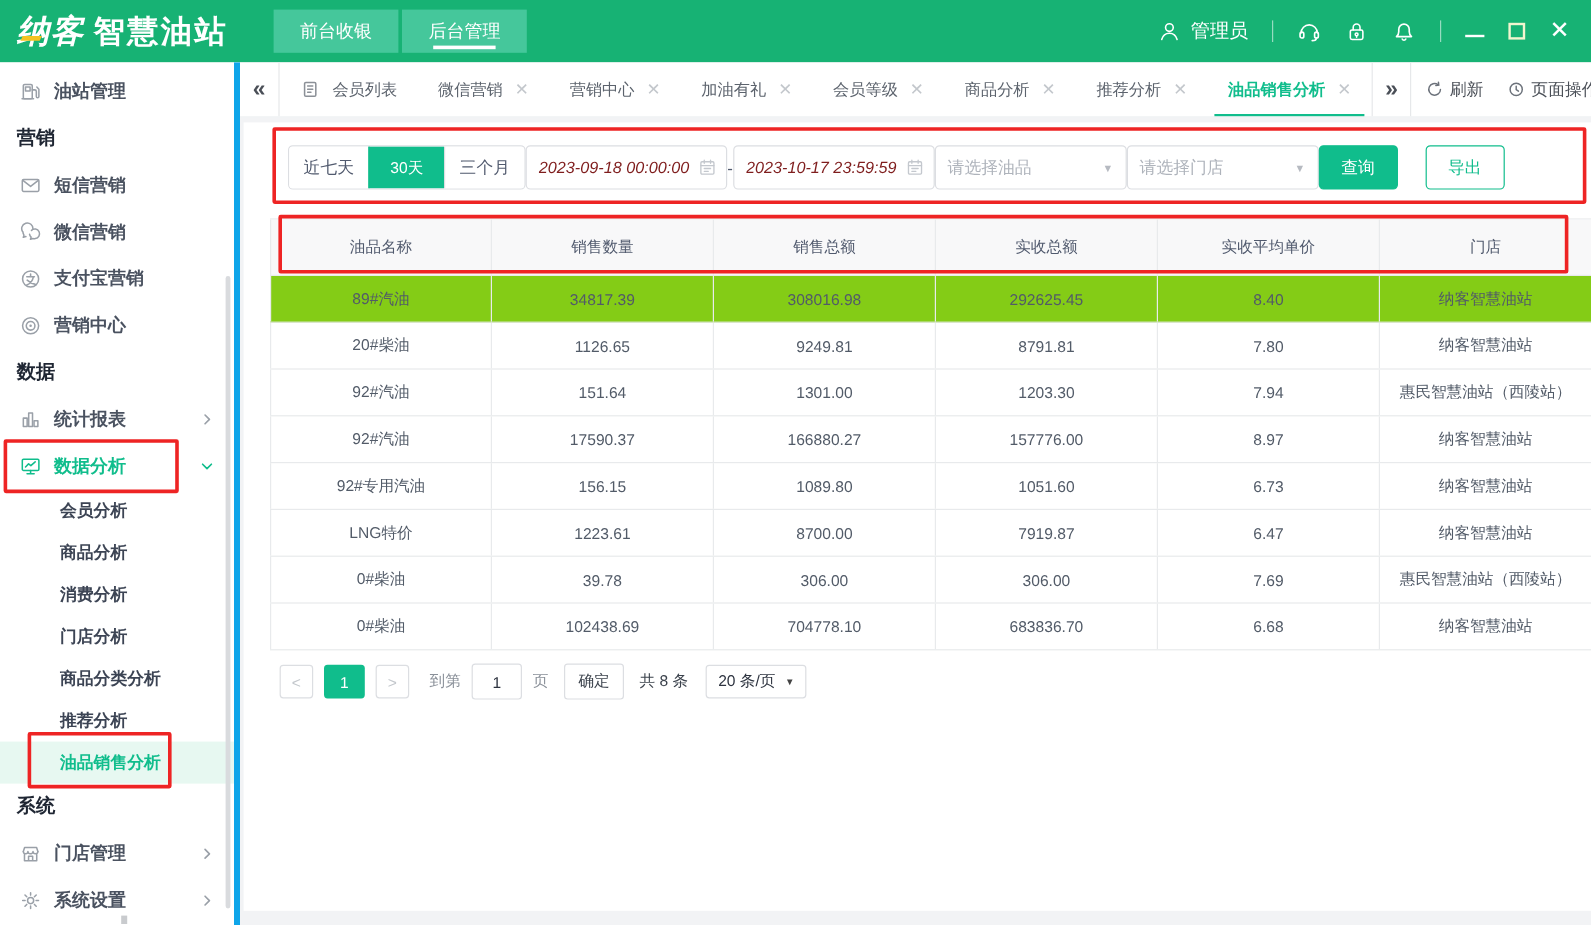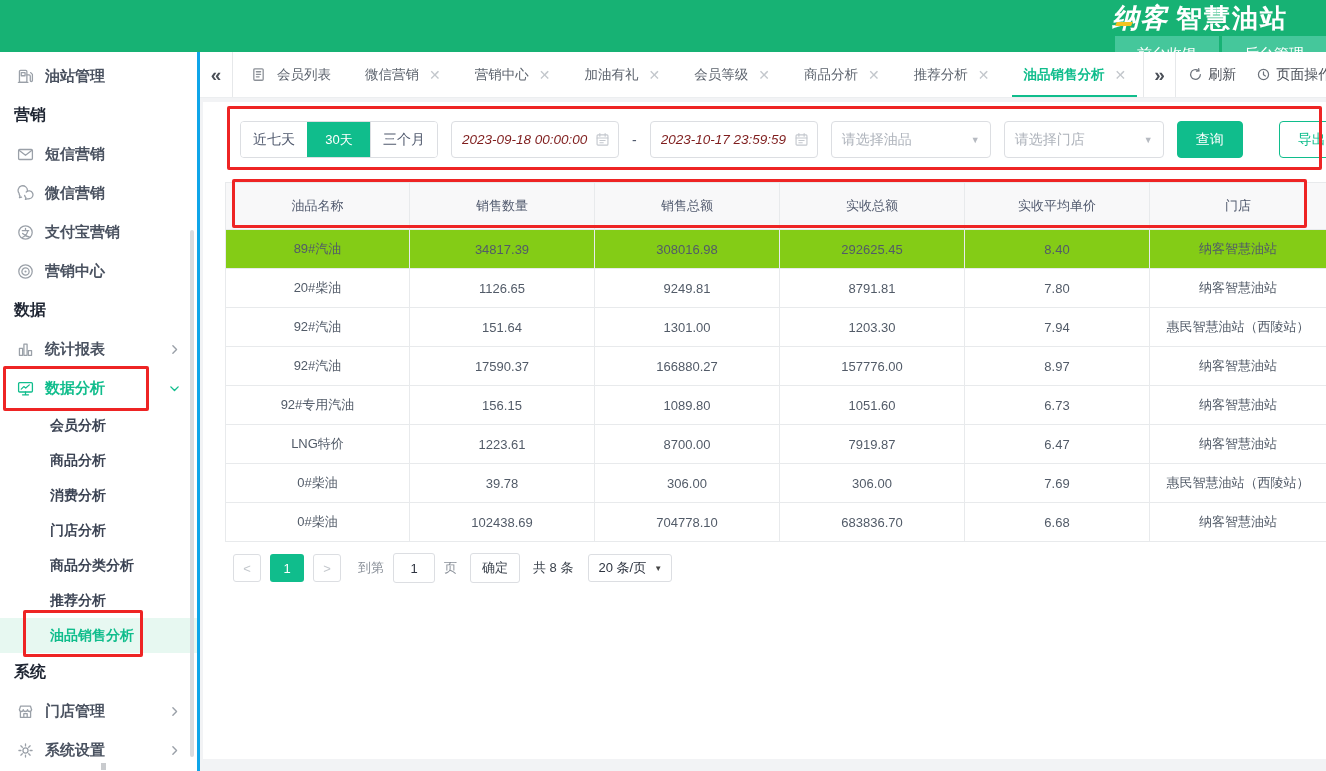--- a/index.html
+++ b/index.html
@@ -7,22 +7,22 @@
   .app {
     position:relative; width:1326px; height:771px; overflow:hidden;
     font-family:"Liberation Sans","DejaVu Sans",sans-serif;
     background:#f2f3f5; color:#333;
   }
   .ic { display:inline-flex; align-items:center; justify-content:center; }
   .ic svg { display:block; }
 
   
   .header {
-    height:52px; background:var(--header-bg); display:flex; align-items:flex-end;
-    color:#fff; overflow:hidden;flex-direction:column;
+    height:52px; background:var(--header-bg); display:flex; align-items:center;
+    color:#fff; overflow:hidden;
   }
   .logo { width:228px; display:flex; align-items:center; padding-left:14px; position:relative; }
   .logo-a { font-size:27px; font-weight:bold; font-style:italic; letter-spacing:1px; }
   .logo-accent { position:absolute; left:18px; bottom:10px; width:16px; height:4px; background:#f5c321; transform:skewX(-25deg); }
   .logo-b { font-size:26px; font-weight:bold; margin-left:8px; letter-spacing:2px; }
   .hnav { display:flex; align-items:flex-end; gap:3px; }
   .hnav-tab {
     width:104px; height:36px; background:var(--header-tab-bg); color:#fff;
     display:flex; align-items:center; justify-content:center; font-size:15px;
     position:relative; cursor:pointer;
@@ -35,21 +35,21 @@
   .hdivider { width:1px; height:18px; background:rgba(255,255,255,.55); }
   .hicon { cursor:pointer; }
   .win-min { width:16px; height:2px; background:#fff; margin-top:8px; }
   .win-max { width:14px; height:14px; border:2px solid #f2f5cf; }
   .win-close { font-size:20px; line-height:1; color:#fff; font-weight:bold; }
 
   
   .body { display:flex; height:719px; }
 
   
-  .sidebar { width:200px; background:#fff; border-right:3px solid #0ea5e9; position:relative; flex:none; padding-top:5px; overflow:hidden; }
+  .sidebar { width:200px; background:#fff; border-right:5px solid #0ea5e9; position:relative; flex:none; padding-top:5px; overflow:hidden; }
   .side-item { height:39px; display:flex; align-items:center; gap:11px; padding:0 16px 0 17px; font-size:15px; color:#5f6672; cursor:pointer; }
   .side-item .lbl { font-weight:600; color:#4a5260; }
   .side-item.active .lbl { color:var(--accent); }
   .side-item.active .mico { color:var(--accent); }
   .mico { color:#9aa0a8; }
   .side-arrow { margin-left:auto; color:#9aa0a8; }
   .side-item.active .side-arrow { color:var(--accent); }
   .side-section { height:39px; display:flex; align-items:center; padding:0 14px; font-size:16px; font-weight:bold; color:#1f2633; }
   .side-sub { height:35px; display:flex; align-items:center; padding-left:50px; font-size:14px; font-weight:600; color:#3c4454; cursor:pointer; }
   .side-sub.active { color:var(--accent); background:#e7f8f1; }
@@ -69,21 +69,21 @@
   .tab .x { color:#c3c7cc; font-size:14px; cursor:pointer; }
   .tab.active { color:var(--accent); font-weight:bold; }
   .tab.active::after { content:""; position:absolute; left:6px; right:6px; bottom:0; height:2px; background:var(--accent); }
   .tb-right { display:flex; align-items:center; gap:20px; padding-left:12px; flex:none; color:#4a4f57; }
   .tb-act { display:flex; align-items:center; gap:5px; font-size:14px; cursor:pointer; white-space:nowrap; }
   .tb-act .ic { color:#6c727b; }
 
   .panel { background:#fff; margin:4px 0 12px 3px; flex:1; overflow:hidden; }
 
   
-  .filters { display:flex; align-items:center; gap:13px; padding:19px 0 0 37px; }
+  .filters { display:flex; align-items:center; padding:19px 0 0 37px; }
   .seg-group { display:inline-flex; border:1px solid #dcdee2; border-radius:4px; overflow:hidden; height:37px; flex:none; }
   .seg { min-width:63px; padding:0 12px; display:flex; align-items:center; justify-content:center; font-size:14px; color:#515a6e; cursor:pointer; background:#fff; }
   .seg + .seg { border-left:1px solid #dcdee2; }
   .seg.selected { background:var(--accent); color:#fff; border-left-color:var(--accent); font-size:13px; }
   .date-box { width:168px; height:37px; border:1px solid #dcdee2; border-radius:4px; display:flex; align-items:center; padding:0 8px 0 10px; gap:6px; background:#fff; flex:none; }
   .date-box input { border:none; outline:none; width:100%; font-size:13.5px; color:#7f1d1d; font-family:inherit; background:transparent;font-style:italic; }
   .date-box .ic { color:#c4c8ce; flex:none; }
   .dash { color:#515a6e; font-size:14px; flex:none; }
   .select-box { width:160px; height:37px; border:1px solid #dcdee2; border-radius:4px; display:flex; align-items:center; justify-content:space-between; padding:0 10px; background:#fff; cursor:pointer; flex:none; }
   .select-box .ph { font-size:14px; color:#aeb3bb; }

